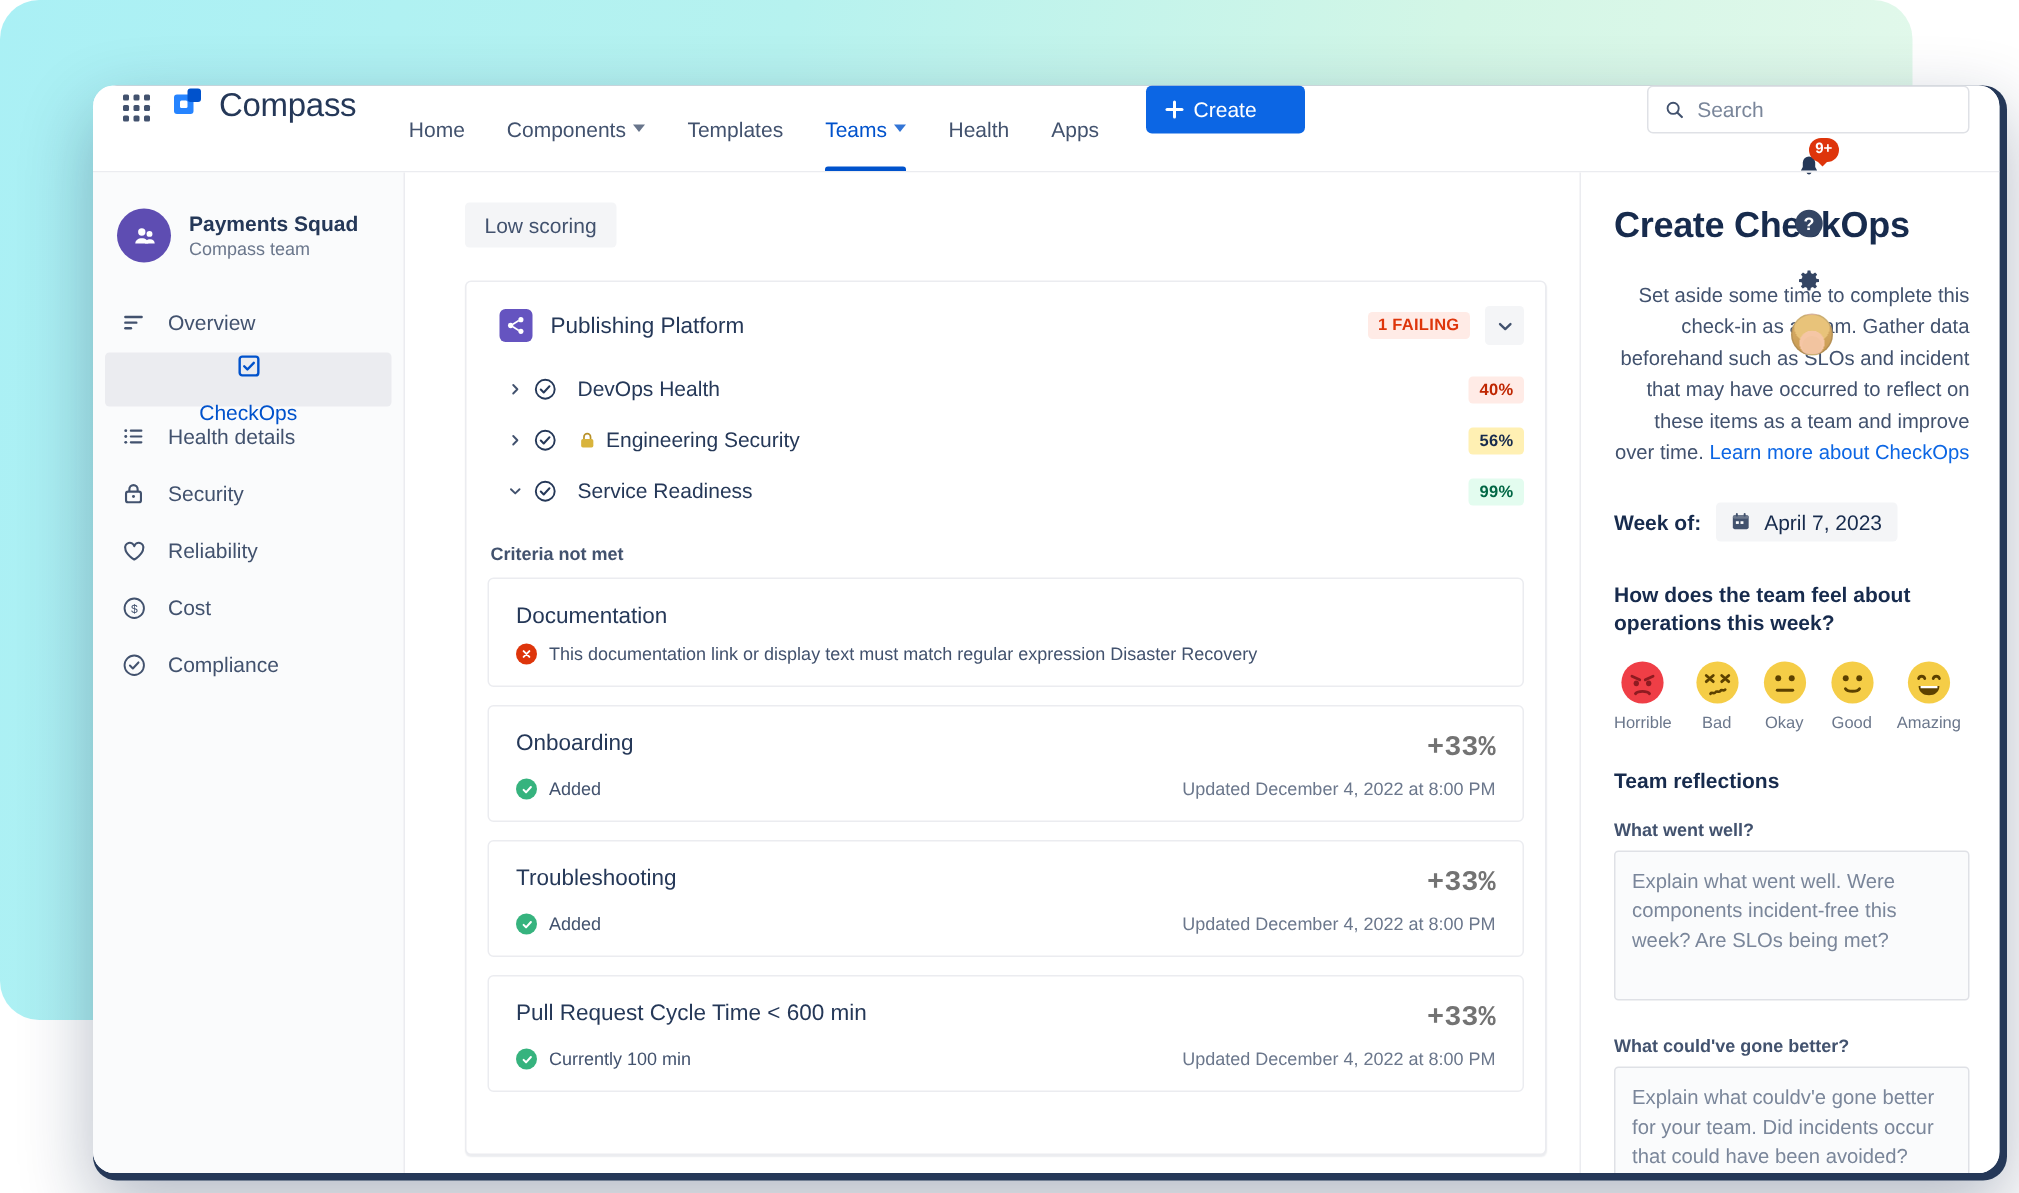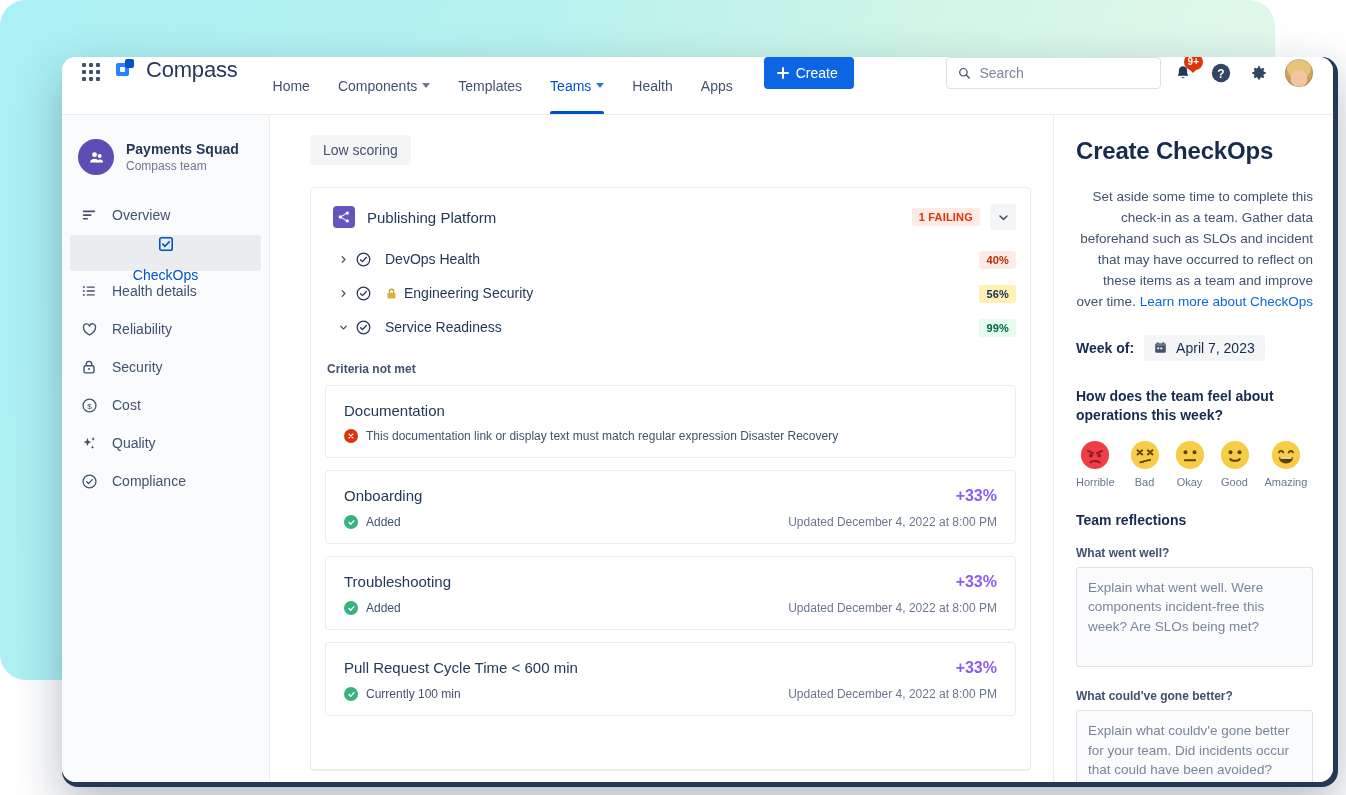--- a/index.html
+++ b/index.html
@@ -65,31 +65,31 @@
   .navitem.active { color: #0052cc; font-weight: 500; }
   .navitem.active::after {
     content: ""; position: absolute; left: 13px; right: 13px; bottom: 0;
     height: 3px; background: #0052cc; border-radius: 2px 2px 0 0;
   }
   .caret { width: 0; height: 0; border-left: 4px solid transparent; border-right: 4px solid transparent; border-top: 5px solid currentColor; opacity: .8; }
 
   .create-btn {
     margin-left: 18px; height: 32px;
     display: flex; align-items: center; gap: 7px;
-    padding: 0 16px 0 13px;
+    padding: 0 32px 0 13px;
     background: #0c66e4; color: #fff;
     border: none; border-radius: 4px;
     font-size: 14px; font-family: inherit; cursor: pointer;
   }
   .plus { position: relative; width: 12px; height: 12px; }
   .plus::before, .plus::after { content: ""; position: absolute; background: #fff; border-radius: 1px; }
   .plus::before { left: 5px; top: 0; width: 2px; height: 12px; }
   .plus::after { left: 0; top: 5px; width: 12px; height: 2px; }
 
-  .nav-right { margin-left: auto; display: flex; align-items: center; gap: 6px; }
+  .nav-right { margin-left: auto; display: flex; align-items: center; gap: 6px; flex-direction: column; }
   .searchbox {
     width: 215px; height: 32px;
     border: 1px solid #dfe1e6; border-radius: 4px;
     display: flex; align-items: center; gap: 9px; padding: 0 11px;
     background: #fff; cursor: text;
   }
   .searchbox input {
     border: none; outline: none; background: transparent;
     font-size: 14px; color: #42526e; font-family: inherit; width: 100%;
   }
@@ -181,21 +181,21 @@
 
   .sec-label { font-size: 12px; font-weight: 700; color: #42526e; margin: 18px 0 9px 2px; display: flex; }
   .sec-label .score-hd { margin-left: auto; margin-right: 4px; }
 
   .crit {
     border: 1px solid #ebecf0; border-radius: 4px; background: #fff;
     padding: 16px 18px 14px 18px; margin-bottom: 12px;
   }
   .crit-top { display: flex; align-items: flex-start; }
   .crit-title { font-size: 15px; color: #253858; }
-  .crit-plus { margin-left: auto; font-size: 16px; font-weight: 700; color: #8b5cf6; }
+  .crit-plus { margin-left: auto; font-size: 19px; font-weight: 700; color: #737373; font-family: Liberation Mono, monospace; }
   .crit-bot { display: flex; align-items: center; margin-top: 10px; }
   .crit-status { display: flex; align-items: center; gap: 8px; font-size: 12px; color: #42526e; }
   .crit-upd { margin-left: auto; font-size: 12px; color: #6b778c; }
 
   .dot-x { width: 14px; height: 14px; border-radius: 50%; background: #de350b; display: flex; align-items: center; justify-content: center; flex: 0 0 14px; }
   .dot-ok { width: 14px; height: 14px; border-radius: 50%; background: #36b37e; display: flex; align-items: center; justify-content: center; flex: 0 0 14px; }
 
   
   #panel {
     width: 280px; flex: 0 0 280px;
@@ -374,58 +374,48 @@
               <rect x="6.2" y="3.8" width="9.5" height="1.6" rx=".8" fill="#42526e"></rect>
               <rect x="6.2" y="8.2" width="9.5" height="1.6" rx=".8" fill="#42526e"></rect>
               <rect x="6.2" y="12.6" width="9.5" height="1.6" rx=".8" fill="#42526e"></rect>
             </svg>
           </span>
           <span>Health details</span>
         </div>
 
         <div class="sb-item">
           <span class="sb-ico">
-            <svg width="17" height="17" viewBox="0 0 20 20">
-              <path d="M10 16.5S3 12.3 3 7.9A3.5 3.5 0 0 1 10 6a3.5 3.5 0 0 1 7 1.9c0 4.4-7 8.6-7 8.6z" fill="none" stroke="#42526e" stroke-width="1.6" stroke-linejoin="round"></path>
-            </svg>
-          </span>
-          <span>Reliability</span>
-        </div>
-
-        <div class="sb-item">
-          <span class="sb-ico">
             <svg width="16" height="16" viewBox="0 0 18 18">
               <rect x="3.4" y="7.6" width="11.2" height="8" rx="1.6" fill="none" stroke="#42526e" stroke-width="1.6"></rect>
               <path d="M5.9 7.6V5.8a3.1 3.1 0 0 1 6.2 0v1.8" fill="none" stroke="#42526e" stroke-width="1.6"></path>
               <circle cx="9" cy="11.3" r="1.1" fill="#42526e"></circle>
             </svg>
           </span>
           <span>Security</span>
+        </div>
+
+        <div class="sb-item">
+          <span class="sb-ico">
+            <svg width="17" height="17" viewBox="0 0 20 20">
+              <path d="M10 16.5S3 12.3 3 7.9A3.5 3.5 0 0 1 10 6a3.5 3.5 0 0 1 7 1.9c0 4.4-7 8.6-7 8.6z" fill="none" stroke="#42526e" stroke-width="1.6" stroke-linejoin="round"></path>
+            </svg>
+          </span>
+          <span>Reliability</span>
         </div>
 
         <div class="sb-item">
           <span class="sb-ico">
             <svg width="17" height="17" viewBox="0 0 20 20">
               <circle cx="10" cy="10" r="7.6" fill="none" stroke="#42526e" stroke-width="1.5"></circle>
               <text x="10" y="13.8" text-anchor="middle" font-size="9.5" fill="#42526e" font-family="Liberation Sans, sans-serif">$</text>
             </svg>
           </span>
           <span>Cost</span>
         </div>
 
-        <div class="sb-item">
-          <span class="sb-ico">
-            <svg width="17" height="17" viewBox="0 0 20 20">
-              <path d="M7.6 3.6l1.3 3.4 3.4 1.3-3.4 1.3-1.3 3.4-1.3-3.4L2.9 8.3l3.4-1.3z" fill="#42526e"></path>
-              <path d="M14.3 2.2l.7 1.8 1.8.7-1.8.7-.7 1.8-.7-1.8-1.8-.7 1.8-.7z" fill="#42526e"></path>
-              <path d="M13.5 12.2l.6 1.5 1.5.6-1.5.6-.6 1.5-.6-1.5-1.5-.6 1.5-.6z" fill="#42526e"></path>
-            </svg>
-          </span>
-          <span>Quality</span>
-        </div>
 
         <div class="sb-item">
           <span class="sb-ico">
             <svg width="17" height="17" viewBox="0 0 20 20">
               <circle cx="10" cy="10" r="7.6" fill="none" stroke="#42526e" stroke-width="1.5"></circle>
               <path d="M6.6 10.2l2.3 2.3 4.4-4.7" fill="none" stroke="#42526e" stroke-width="1.6" stroke-linecap="round" stroke-linejoin="round"></path>
             </svg>
           </span>
           <span>Compliance</span>
         </div>

